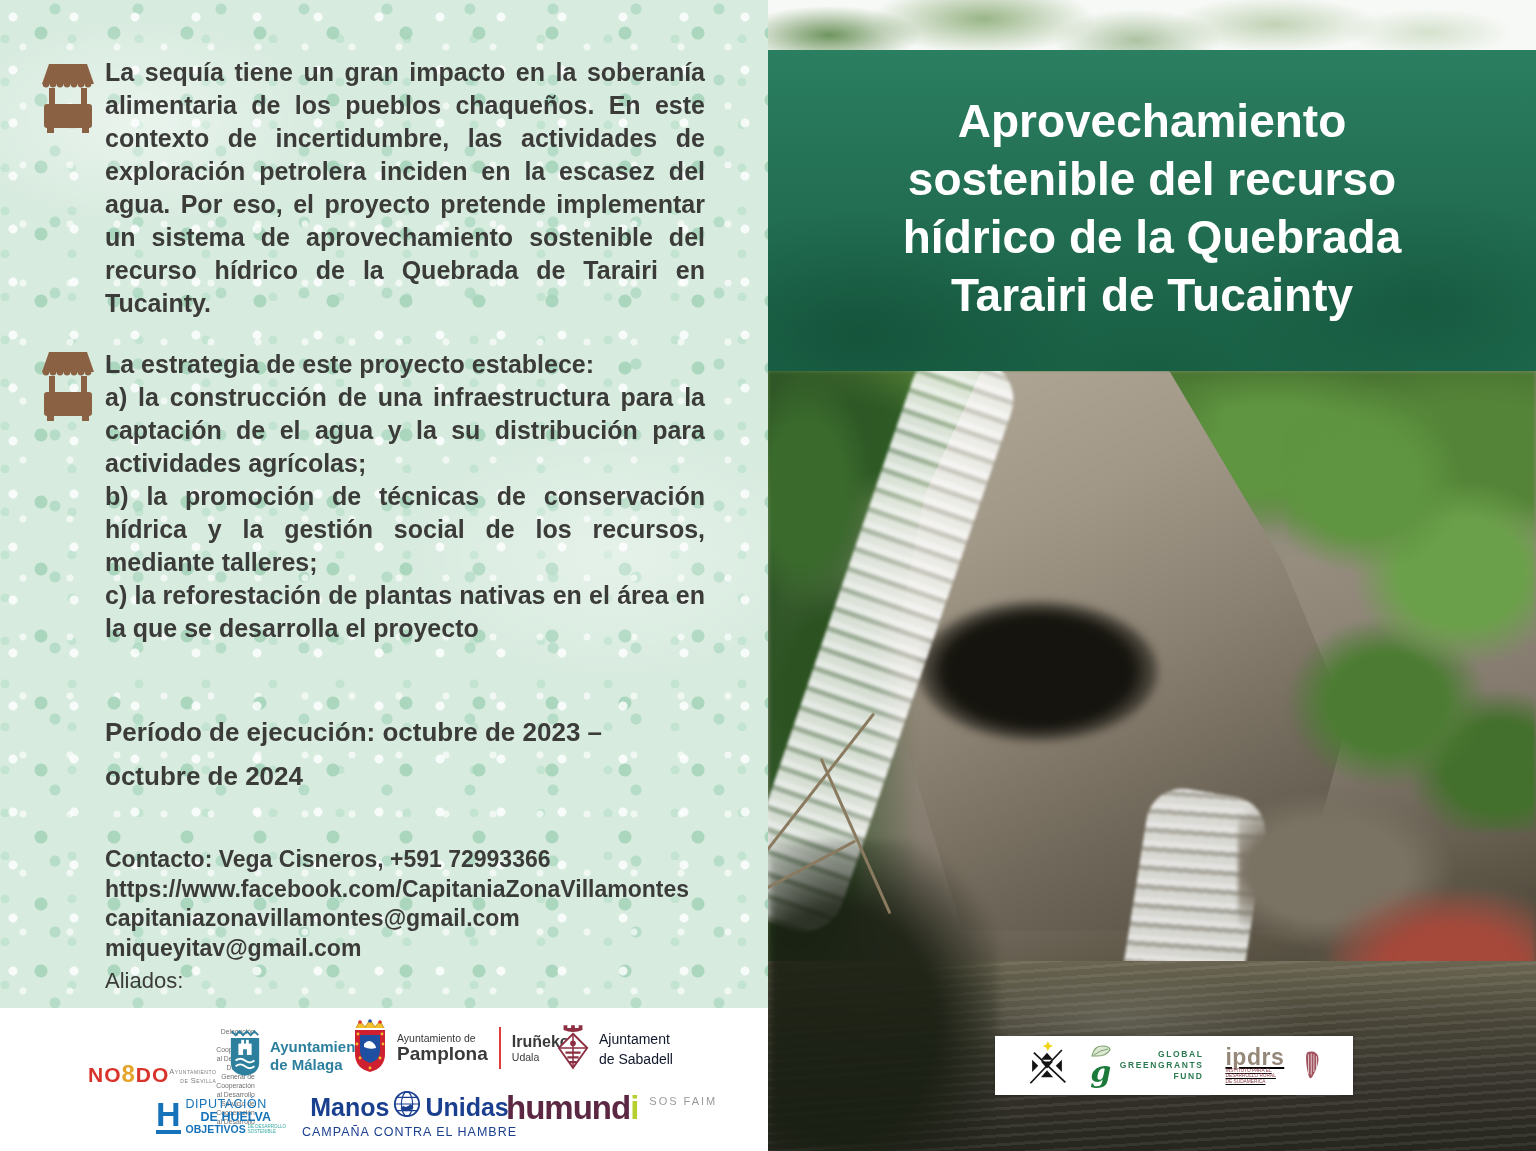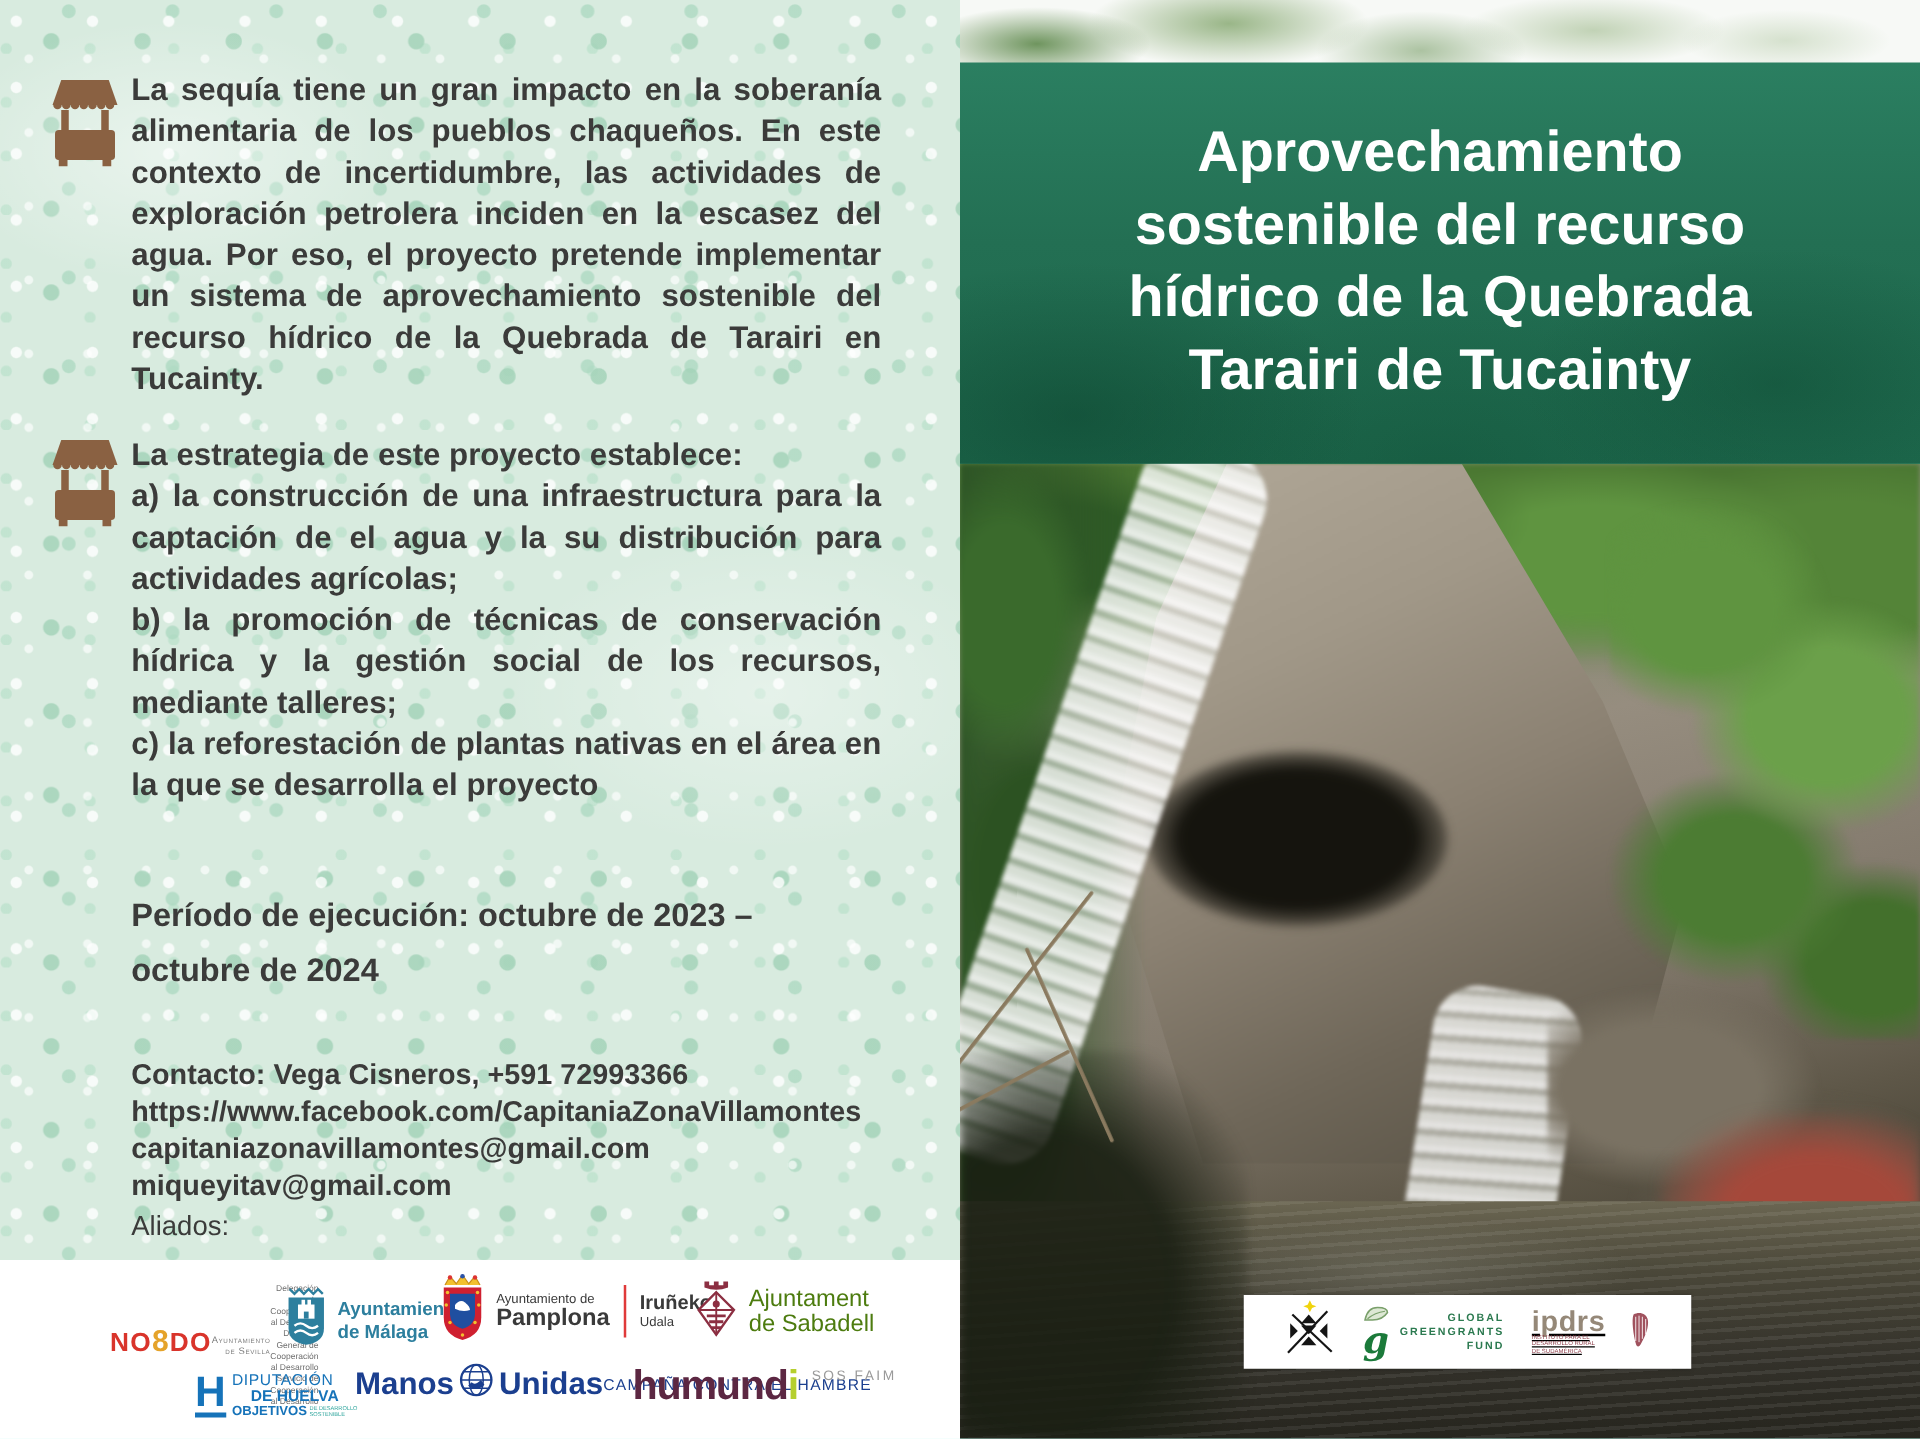--- a/index.html
+++ b/index.html
@@ -42,28 +42,28 @@
   .sev-lines { font-size:6.8px; color:#6e6e6e; line-height:9px; margin-top:5px; }
   .malaga { left:228px; top:1030px; gap:8px; }
   .malaga-label { color:#2d7f9e; font-weight:bold; font-size:15px; line-height:18px; }
   .pamplona { left:350px; top:1018px; gap:7px; }
   .pam-top { font-size:10.5px; color:#3a3a3a; }
   .pam-name { font-size:19px; font-weight:bold; color:#3a3a3a; line-height:20px; }
   .pam-div { width:2px; height:42px; background:#e03a3a; margin:0 4px; }
   .pam-eu-name { font-size:16px; font-weight:bold; color:#3a3a3a; }
   .pam-eu-sub { font-size:10.5px; color:#3a3a3a; }
   .sabadell { left:556px; top:1022px; gap:9px; }
-  .sab-label { color:#4d7c0f; font-size:19px; line-height:20px; }
+  .sab-label { color:#0f172a; font-size:14px; line-height:20px; }
   .huelva { left:156px; top:1098px; gap:5px; }
   .hu-h { color:#1673b9; font-weight:bold; font-size:34px; line-height:30px; border-bottom:4px solid #1673b9; padding-bottom:1px; }
   .hu-t1 { color:#1673b9; font-size:12.5px; letter-spacing:.5px; line-height:13px; }
   .hu-t2 { color:#1673b9; font-size:12.5px; font-weight:bold; line-height:13px;text-align:center; }
   .hu-t3 { color:#1673b9; font-size:10.5px; font-weight:bold; line-height:11px; }
   .hu-t3b { color:#35a8a0; font-size:4.5px; line-height:4.5px; white-space:pre-line; }
-  .manos { left:284px; top:1090px; align-items:center; }
+  .manos { left:302px; top:1090px; flex-direction:column; align-items:center; }
   .manos-row { display:flex; align-items:center; gap:4px; color:#1b3f8f; font-weight:bold; font-size:25px; }
   .manos-sub { color:#1b3f8f; font-size:12.5px; letter-spacing:1px; margin-top:1px; }
   .humundi { left:506px; top:1092px; flex-direction:row; align-items:flex-start; }
   .hum-name { font-size:33px; font-weight:bold; color:#5c2742; line-height:32px; letter-spacing:-1px; }
   .hum-i { color:#b5cf2e; }
   .hum-sub { color:#9a9a9a; font-size:11px; letter-spacing:2px; margin-top:3px;margin-left:11px; }
 
   
   .cover { position:absolute; left:768px; top:0; width:768px; height:1151px; overflow:hidden; background:#5eead4; }
   .sky { position:absolute; left:0; top:0; width:768px; height:54px;

